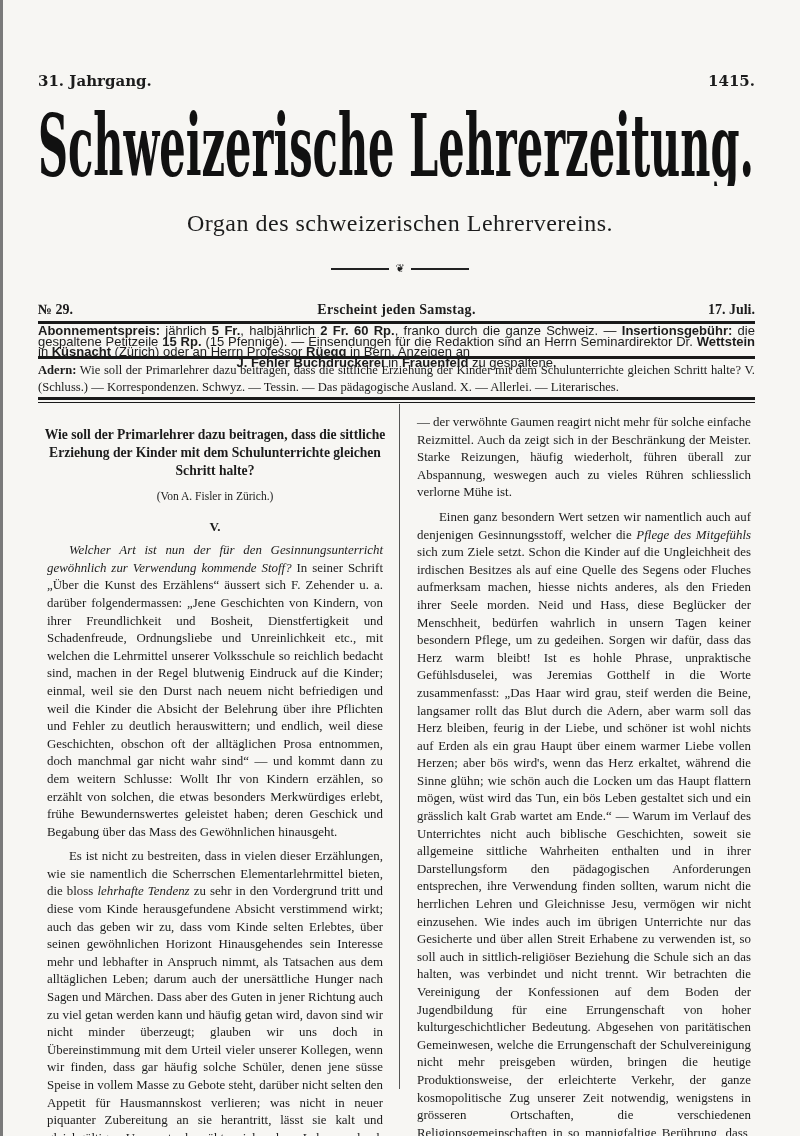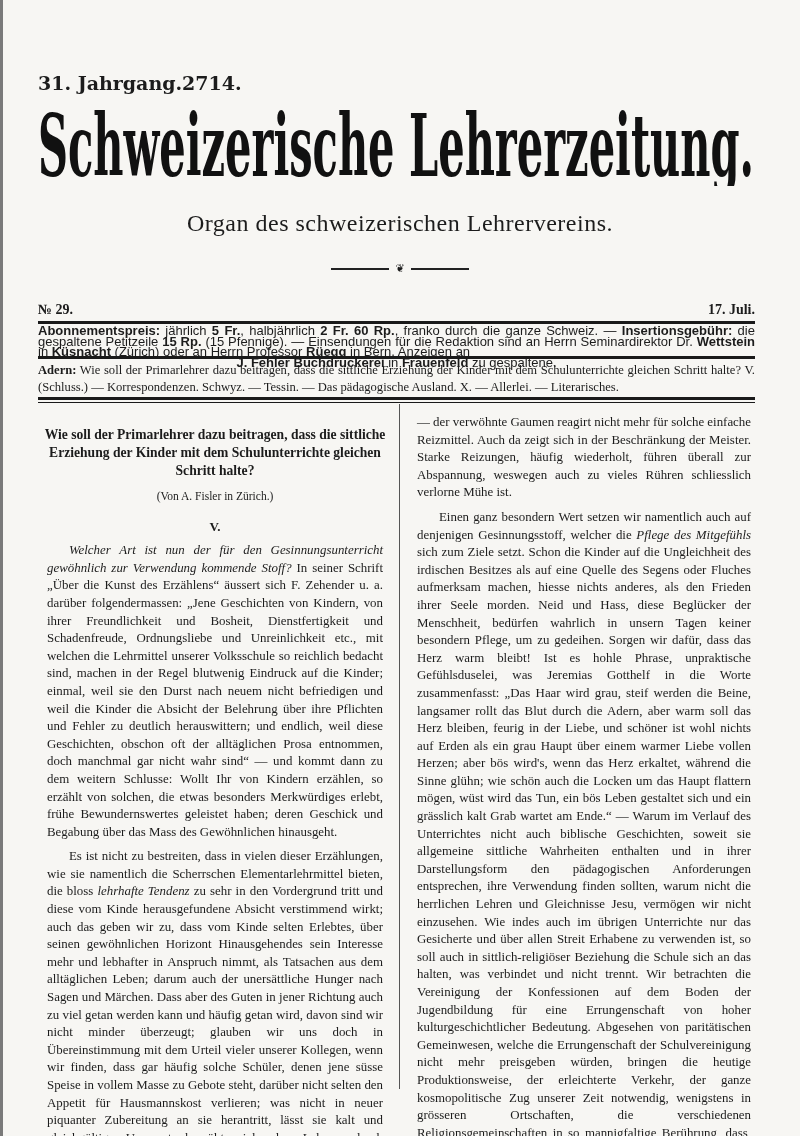--- a/index.html
+++ b/index.html
@@ -6,22 +6,22 @@
   body {
     width: 800px; height: 1136px; overflow: hidden;
     background: #f7f6f3;
     font-family: "DejaVu Serif", serif;
     color: #1c1c1c;
     position: relative;
   }
   .page { position: absolute; left: 0; top: 0; width: 800px; height: 1136px; }
   .leftedge { position:absolute; left:0; top:0; width:3px; height:1136px; background:#7a7a7a; }
 
-  .topline { position:absolute; top:72px; left:38px; right:45px; display:flex; 
-    font-family:"DejaVu Serif", serif; font-weight:bold; font-size:19px; }
+  .topline { position:absolute; top:72px; left:38px; right:45px; display:flex; justify-content:space-between;
+    font-family:"DejaVu Serif", serif; font-weight:bold; font-size:15px; }
   .masthead { position:absolute; top:104px; left:36px; width:720px; height:82px; }
   .masthead svg { width:100%; height:100%; display:block; }
   .subtitle { position:absolute; top:210px; left:0; width:800px; text-align:center;
     font-family:"Liberation Serif", serif; font-size:24px; letter-spacing:0.5px; }
   .ornament { position:absolute; top:262px; left:0; width:800px; text-align:center; font-size:10px; }
   .ornament .bar { display:inline-block; width:58px; height:2px; background:#222; vertical-align:middle; }
   .ornament .orn { display:inline-block; vertical-align:middle; margin:0 3px; font-size:11px; }
 
   .issuerow { position:absolute; top:302px; left:38px; right:45px; height:18px;
     font-family:"Liberation Serif", serif; font-weight:bold; font-size:14px; }
@@ -56,39 +56,40 @@
   .section { text-align:center; font-weight:bold; font-size:13px; margin:2px 0 6px; }
 </style>
 </head>
 <body>
 
 <div class="page">
   <div class="leftedge"></div>
 
   <div class="topline">
     <span>31. Jahrgang.</span>
-    <span>2714.</span>
+    <span>1415.</span>
   </div>
 
   <div class="masthead">
     <svg viewBox="0 0 720 82" preserveAspectRatio="none">
       <text x="360" y="72" text-anchor="middle" textLength="716" lengthAdjust="spacingAndGlyphs" font-family="DejaVu Serif, serif" font-weight="bold" font-size="86" fill="#111">Schweizerische Lehrerzeitung.</text>
     </svg>
   </div>
 
   <div class="subtitle">Organ des schweizerischen Lehrervereins.</div>
 
   <div class="ornament">
     <span class="bar"></span>
     <span class="orn">❦</span>
     <span class="bar"></span>
   </div>
 
   <div class="issuerow">
     <span class="no">№ 29.</span>
+    <span class="mid">Erscheint jeden Samstag.</span>
     <span class="date">17. Juli.</span>
   </div>
 
   <div class="rule-thick" style="top:321px;"></div>
 
   <div class="abo">
     <b>Abonnementspreis:</b><span> jährlich </span><b>5 Fr.</b><span>, halbjährlich </span><b>2 Fr. 60 Rp.</b><span>, franko durch die ganze Schweiz. — </span><b>Insertionsgebühr:</b><span> die gespaltene Petitzeile </span><b>15 Rp.</b><span> (15 Pfennige). — Einsendungen für die Redaktion sind an Herrn Seminardirektor Dr. </span><b>Wettstein</b><span> in </span><b>Küsnacht</b><span> (Zürich) oder an Herrn Professor </span><b>Rüegg</b><span> in Bern, Anzeigen an</span>
     <span class="center"><b>J. Fehler Buchdruckerei</b><span> in </span><b>Frauenfeld</b><span> zu gespaltene.</span></span>
   </div>
 

